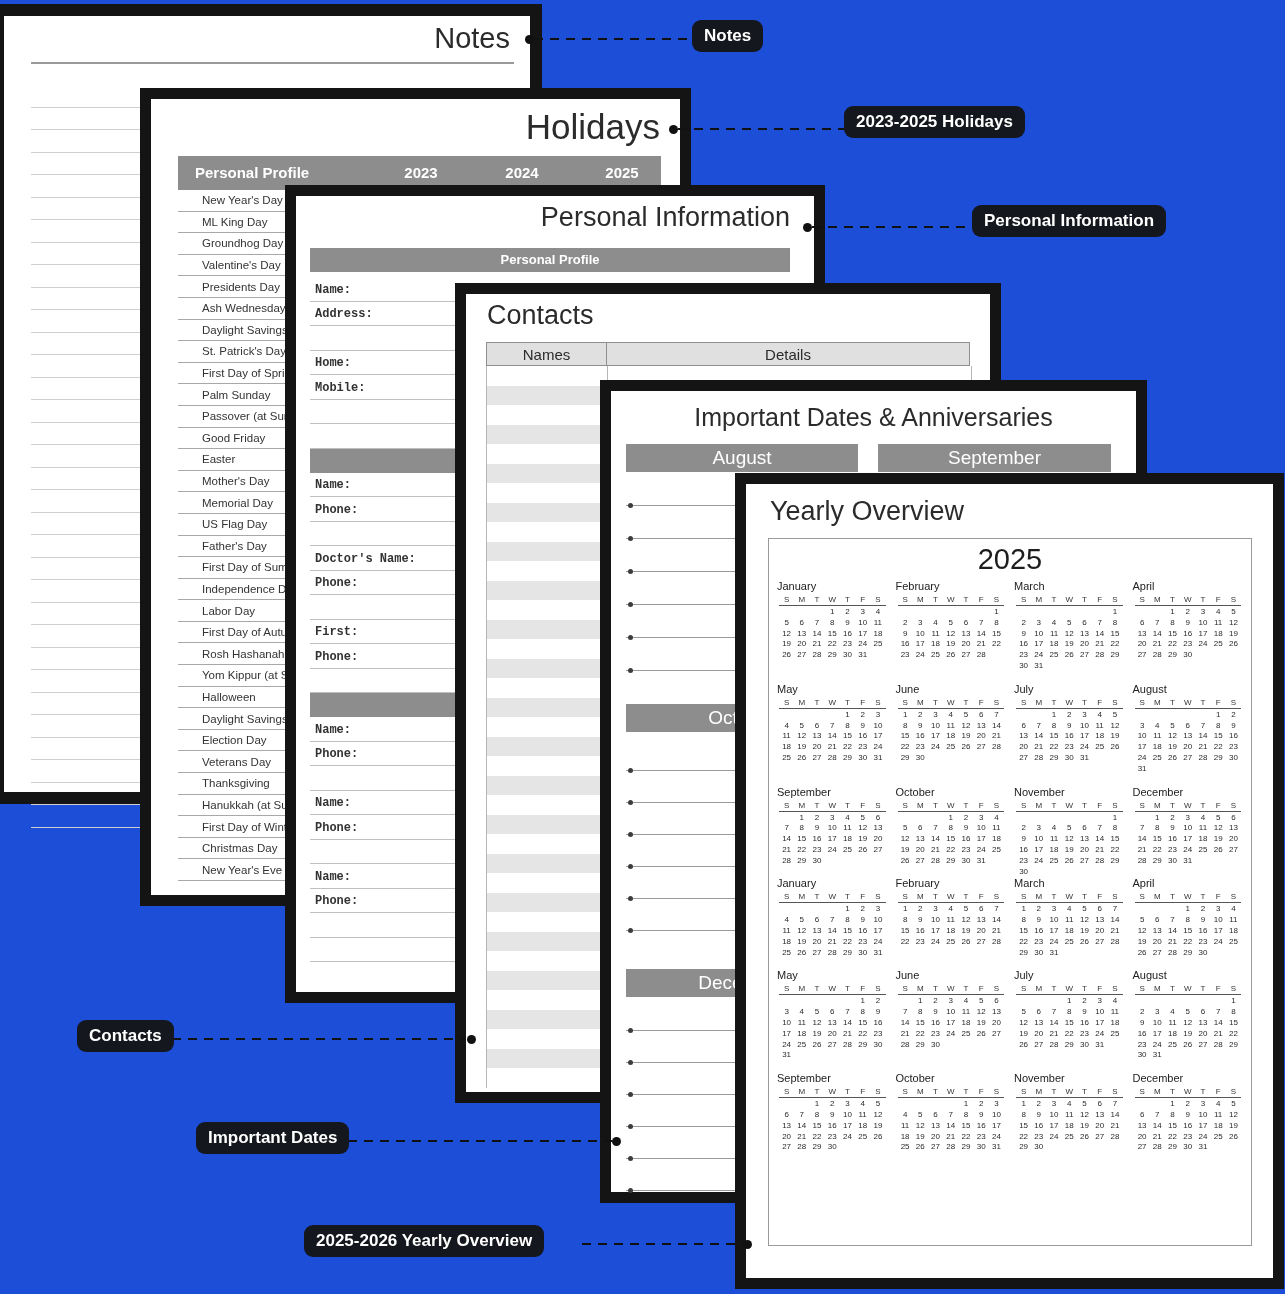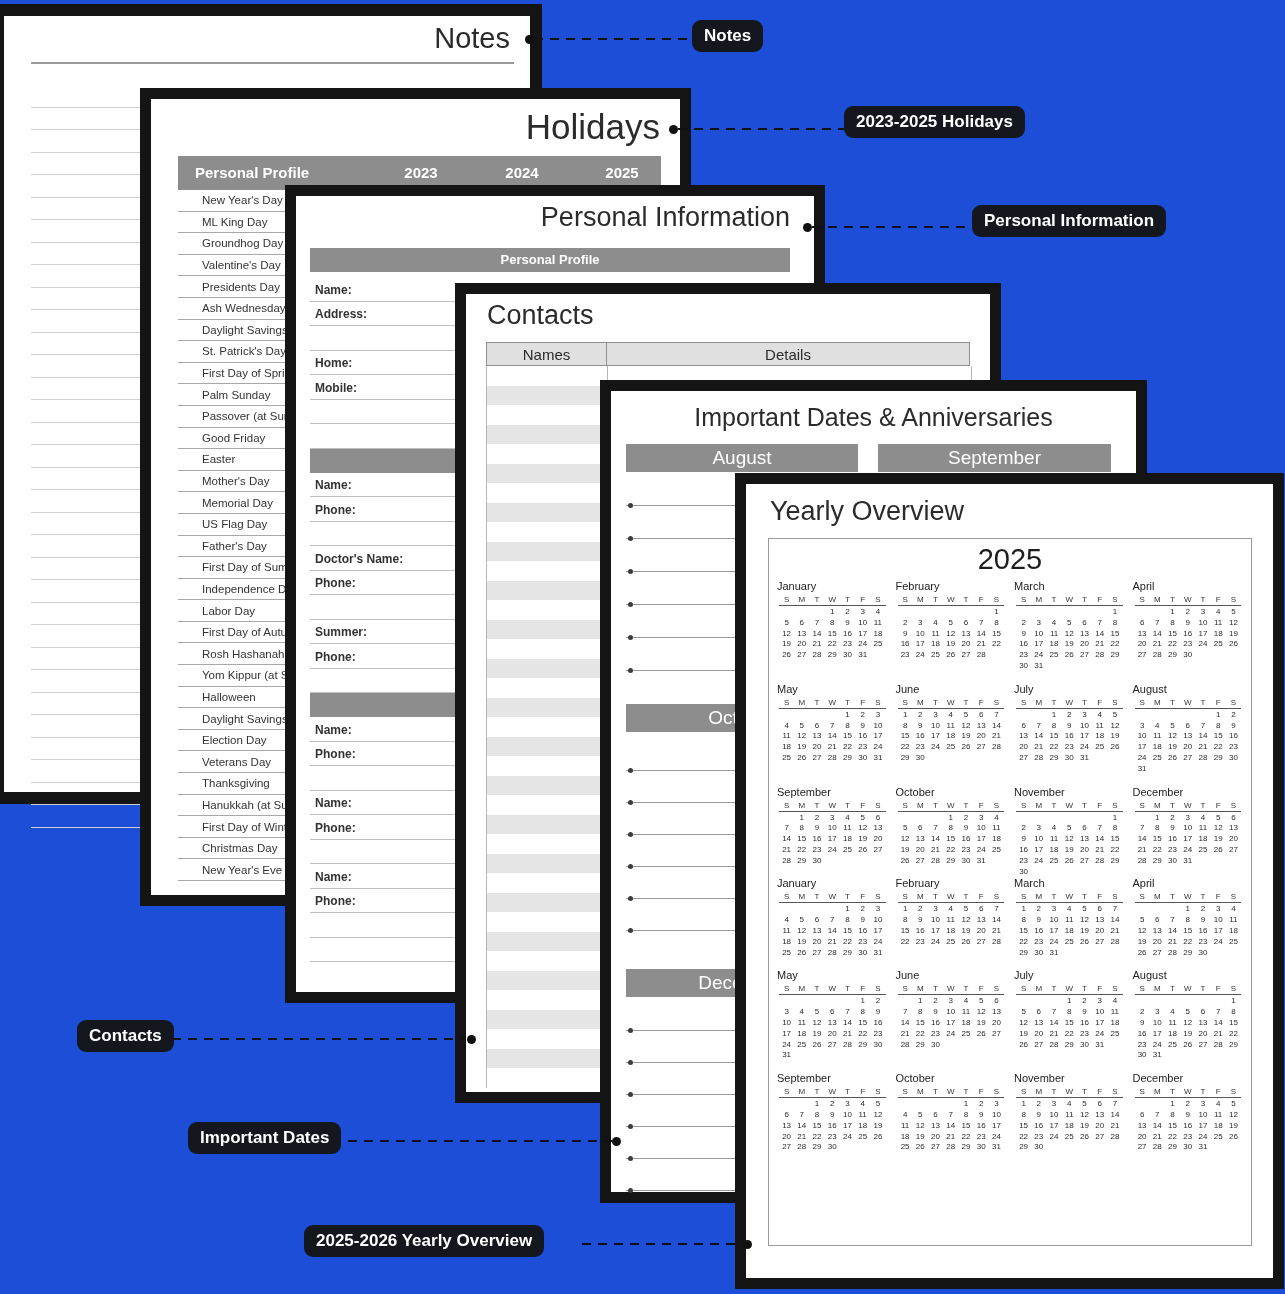--- a/index.html
+++ b/index.html
@@ -28,21 +28,21 @@
   .holiday-row{height:21.6px;border-bottom:1px solid #a8a8a8;font-size:11.5px;color:#333;
                padding-left:24px;box-sizing:border-box;display:flex;align-items:center;white-space:nowrap;overflow:hidden;}
 
   
   .pg-personal{left:285px;top:185px;width:540px;height:818px;z-index:3;}
   .personal-title{position:absolute;top:6px;right:24px;font-size:27px;}
   .per-bar{position:absolute;top:52px;left:14px;width:480px;height:24px;background:#8d8d8d;color:#fff;
            font-weight:bold;font-size:13px;text-align:center;line-height:24px;}
   .personal-blocks{position:absolute;top:81px;left:14px;width:480px;}
   .p-row{height:24.5px;border-bottom:1px solid #c0c0c0;box-sizing:border-box;display:flex;align-items:flex-end;}
-  .p-label{font-weight:bold;font-size:12px;color:#333;padding:0 0 4px 5px;white-space:nowrap;}
+  .p-label{font-weight:bold;font-size:12px;color:#333;padding:0 0 4px 5px;white-space:nowrap;font-family:Liberation Mono, monospace;}
   .p-divider{height:24px;background:#8d8d8d;margin:0;}
 
   
   .pg-contacts{left:455px;top:283px;width:546px;height:820px;z-index:4;}
   .contacts-title{position:absolute;top:6px;left:21px;font-size:27px;}
   .ct-header{position:absolute;top:48px;left:20px;width:484px;height:24px;display:flex;}
   .ct-cell{background:#e0e0e0;border:1px solid #8f8f8f;box-sizing:border-box;font-size:15px;color:#2b2b2b;
            display:flex;align-items:center;justify-content:center;}
   .ct-names{width:121px;} .ct-details{width:363px;border-left:none;}
   .contact-rows{position:absolute;top:72px;left:20px;width:484px;border-left:1px solid #b5b5b5;border-right:1px solid #b5b5b5;}
@@ -216,21 +216,21 @@
           </div>
           <div class="p-row"></div>
           <div class="p-row">
             <span class="p-label">Doctor's Name:</span>
           </div>
           <div class="p-row">
             <span class="p-label">Phone:</span>
           </div>
           <div class="p-row"></div>
           <div class="p-row">
-            <span class="p-label">Summer:</span>
+            <span class="p-label">First:</span>
           </div>
           <div class="p-row">
             <span class="p-label">Phone:</span>
           </div>
           <div class="p-row"></div>
           <div class="p-divider"></div>
           <div class="p-row">
             <span class="p-label">Name:</span>
           </div>
           <div class="p-row">
@@ -1546,16 +1546,16 @@
   <div class="dot" style="left:467px;top:1035px;"></div>
   <div class="dash" style="left:348px;top:1140px;width:264px;"></div>
   <div class="dot" style="left:612px;top:1137px;"></div>
   <div class="dash" style="left:582px;top:1243px;width:161px;"></div>
   <div class="dot" style="left:743px;top:1240px;"></div>
 
   <span class="badge" style="left:692px;top:20px;">Notes</span>
   <span class="badge" style="left:844px;top:106px;">2023-2025 Holidays</span>
   <span class="badge" style="left:972px;top:205px;">Personal Information</span>
   <span class="badge" style="left:77px;top:1020px;">Contacts</span>
-  <span class="badge" style="left:188px;top:1122px;">Important Dates</span>
+  <span class="badge" style="left:196px;top:1122px;">Important Dates</span>
   <span class="badge" style="left:304px;top:1225px;">2025-2026 Yearly Overview</span>
 
 </div>
 
 </body></html>

